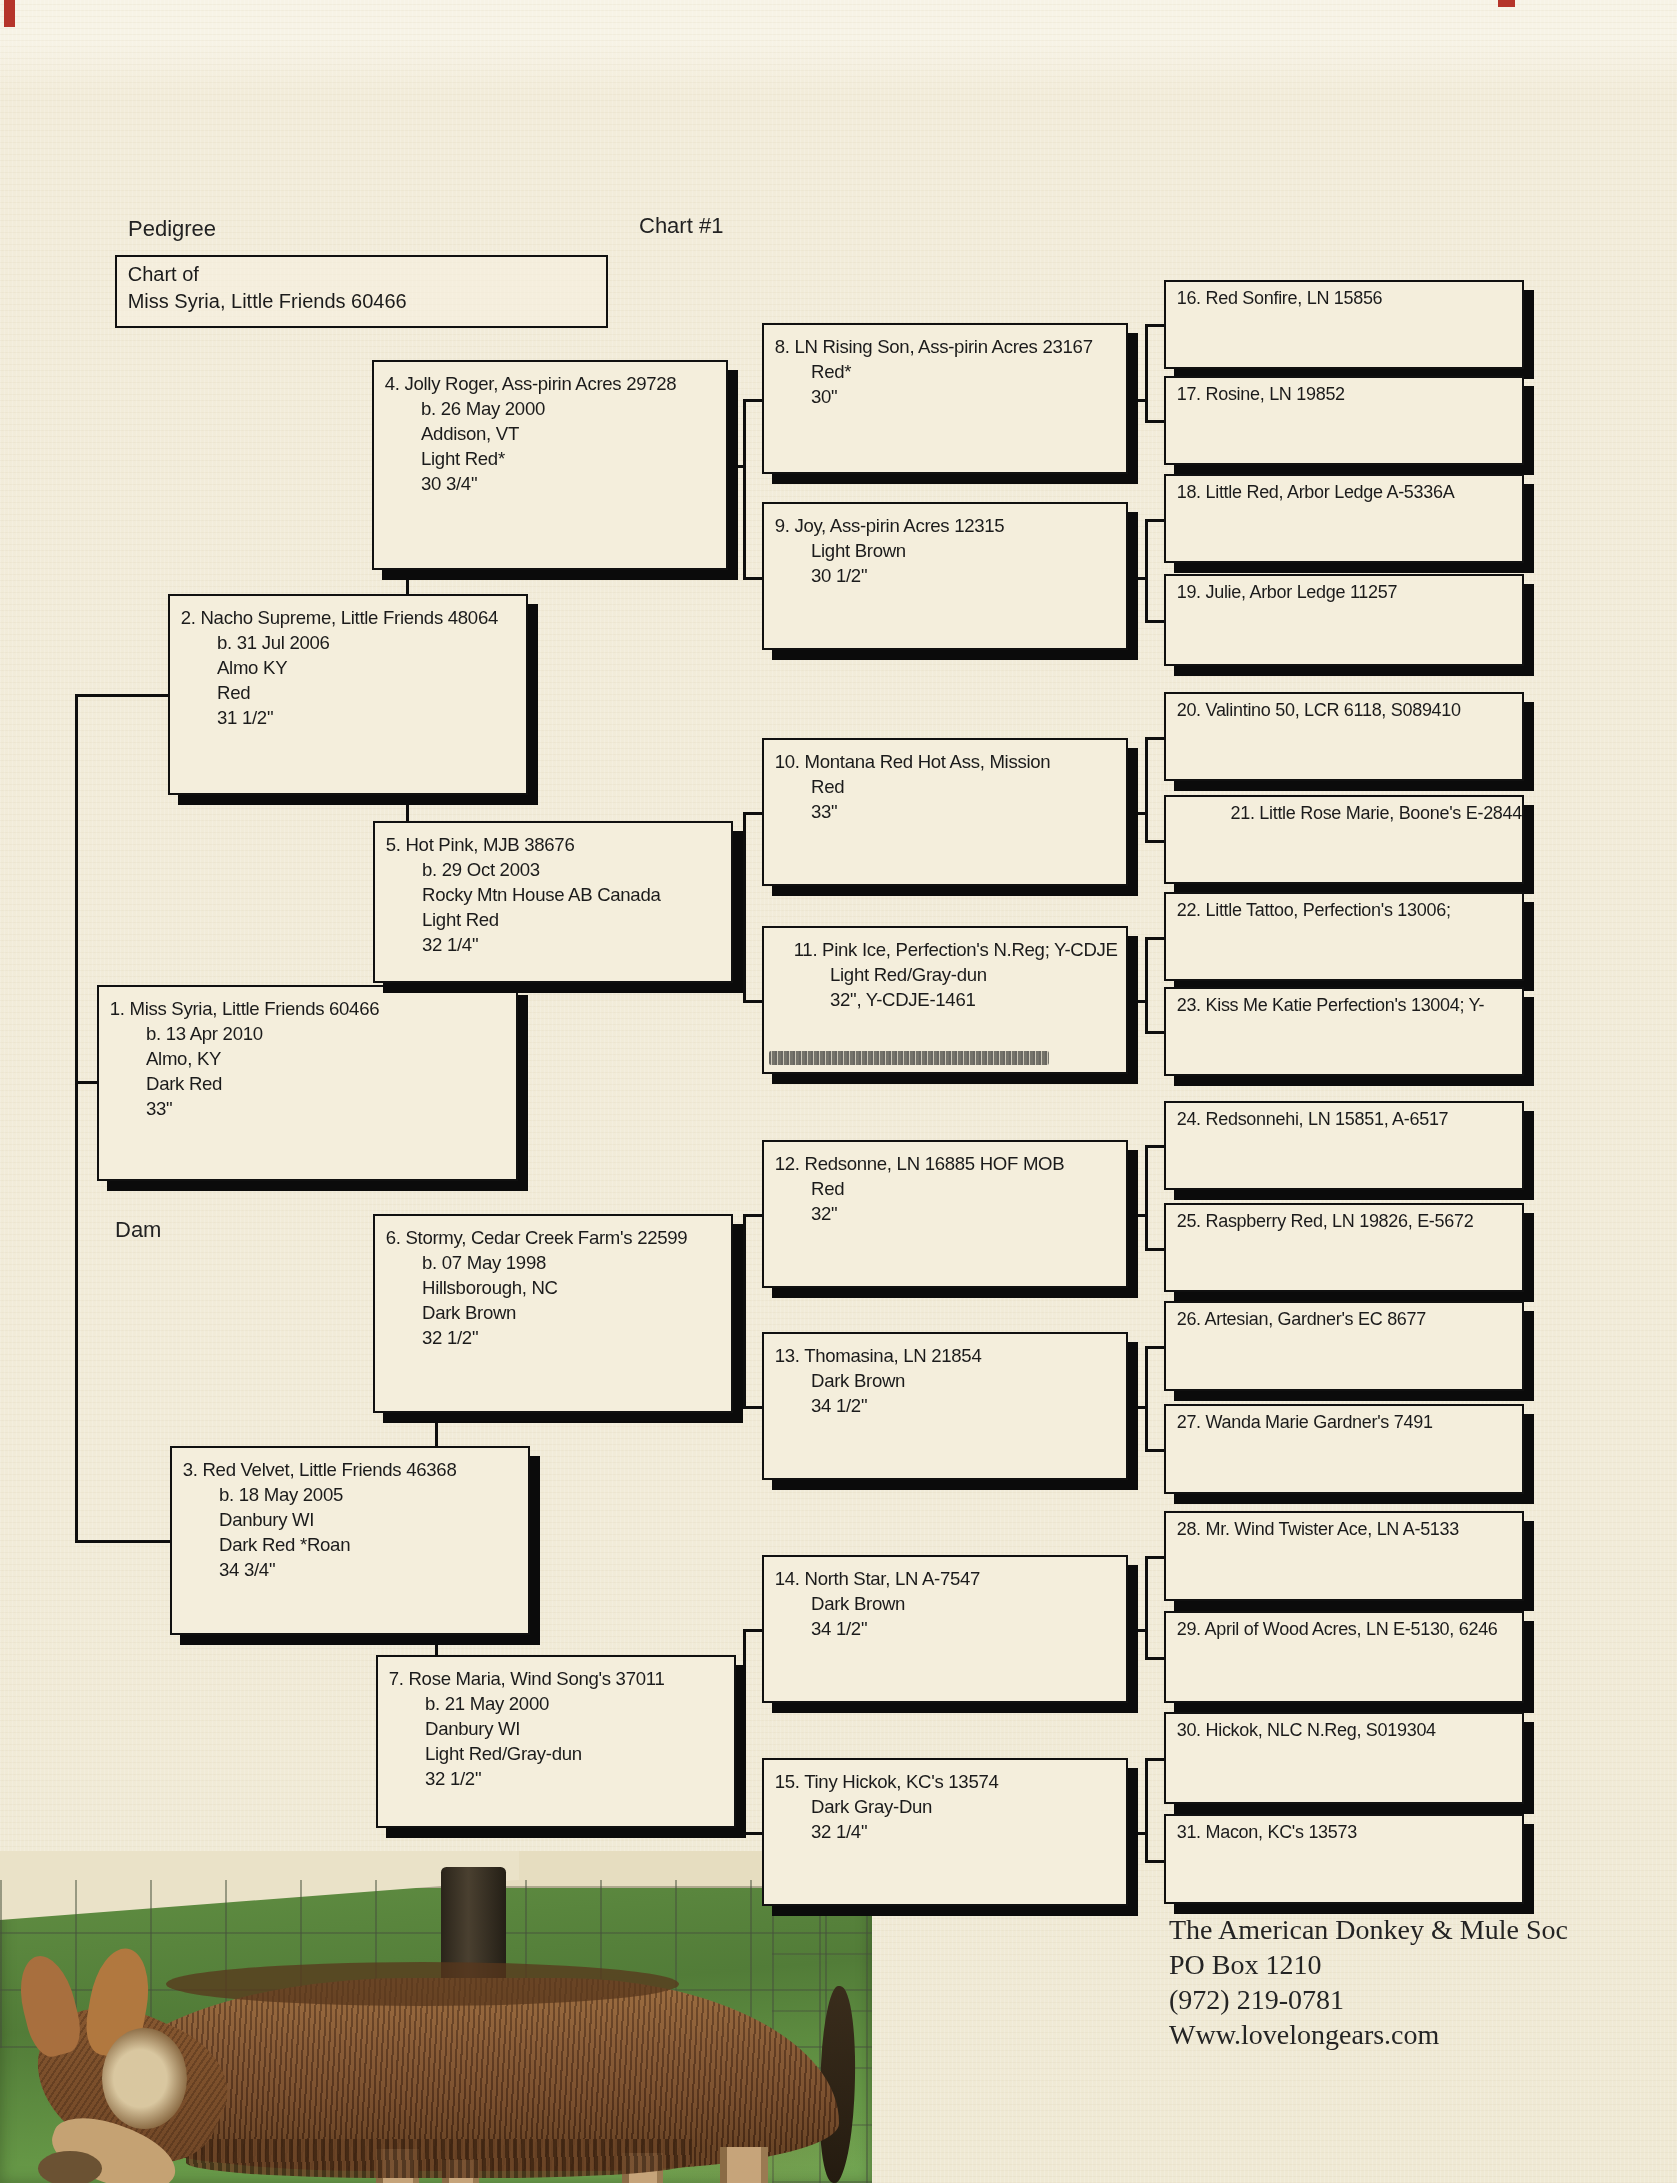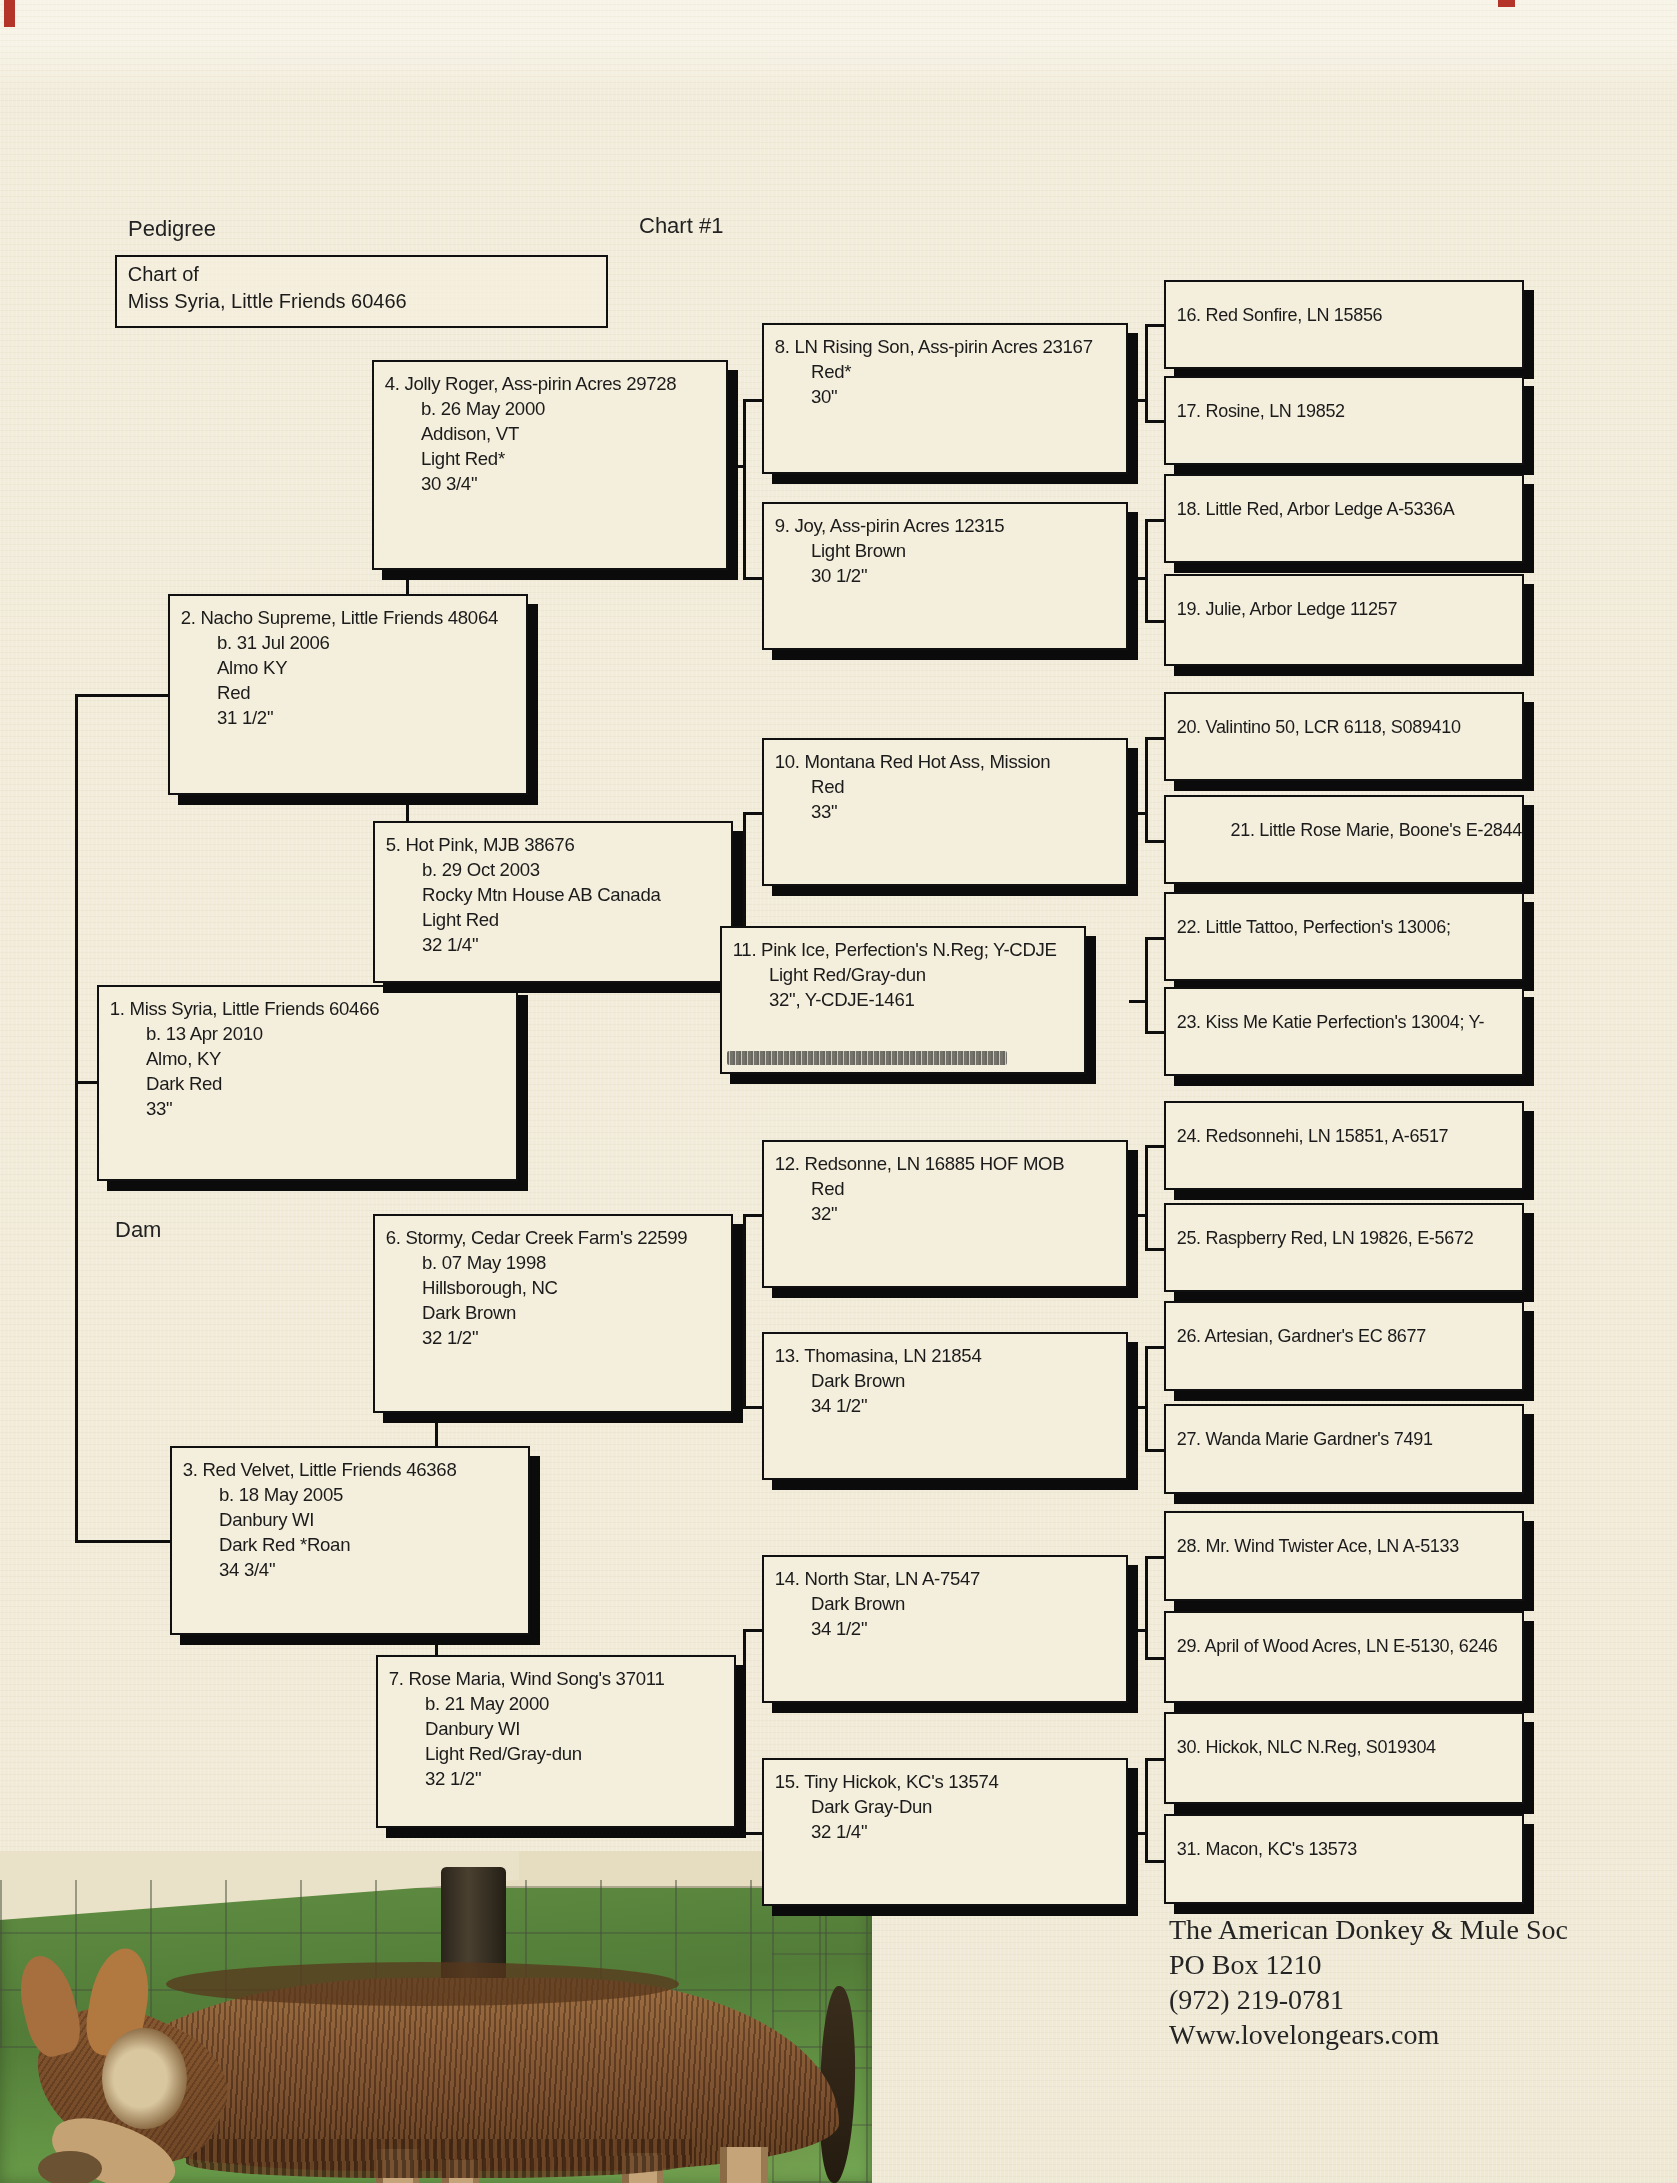--- a/index.html
+++ b/index.html
@@ -22,21 +22,21 @@
     position:absolute;left:115px;top:255px;width:478px;height:65px;
     border:2.7px solid #101010;background:rgba(246,240,224,.6);
     font-size:20px;line-height:27px;padding:4px 0 0 10.7px;
   }
   .pbox{
     position:absolute;border:2.7px solid #101010;background:#f4eedc;
     box-shadow:10px 10px 0 #0b0b0b;
     font-size:18.6px;line-height:25px;letter-spacing:-0.3px;
     overflow:hidden;box-sizing:border-box;padding-top:9.3px;
   }
-  .pbox.single{padding-top:21px;font-size:18px;}
+  .pbox.single{padding-top:4px;font-size:18px;}
   .pbox .ln{padding-left:47px;white-space:nowrap;}
   .pbox .ln.first{padding-left:10.7px;}
   .conn{position:absolute;background:#0e0e0e;}
   #dam-label{position:absolute;left:115px;top:1217px;font-size:22px;color:#222;}
   .smudge{
     position:absolute;left:5.3px;bottom:6.7px;width:280px;height:14.6px;
     background:repeating-linear-gradient(90deg,#3a3a38 0 2px,rgba(90,88,80,.35) 2px 3.3px,#4a4a44 3.3px 6px);
     opacity:.75;border-radius:2px;
   }
   .artifact-red{position:absolute;background:#b5342a;}
@@ -256,21 +256,21 @@
       <div class="pbox" style="left: 762px; top: 502px; width: 366px; height: 148px;">
         <div class="ln first">9. Joy, Ass-pirin Acres 12315</div>
         <div class="ln">Light Brown</div>
         <div class="ln">30 1/2"</div>
       </div>
       <div class="pbox" style="left: 762px; top: 738px; width: 366px; height: 148px;">
         <div class="ln first">10. Montana Red Hot Ass, Mission</div>
         <div class="ln">Red</div>
         <div class="ln">33"</div>
       </div>
-      <div class="pbox" style="left: 720px; top: 926px; width: 366px; height: 148px;">
+      <div class="pbox" style="left: 762px; top: 926px; width: 366px; height: 148px; padding-left: 19px;">
         <div class="ln first">11. Pink Ice, Perfection's N.Reg; Y-CDJE</div>
         <div class="ln">Light Red/Gray-dun</div>
         <div class="ln">32", Y-CDJE-1461</div>
         <div class="smudge"></div>
       </div>
       <div class="pbox" style="left: 762px; top: 1140px; width: 366px; height: 148px;">
         <div class="ln first">12. Redsonne, LN 16885 HOF MOB</div>
         <div class="ln">Red</div>
         <div class="ln">32"</div>
       </div>

